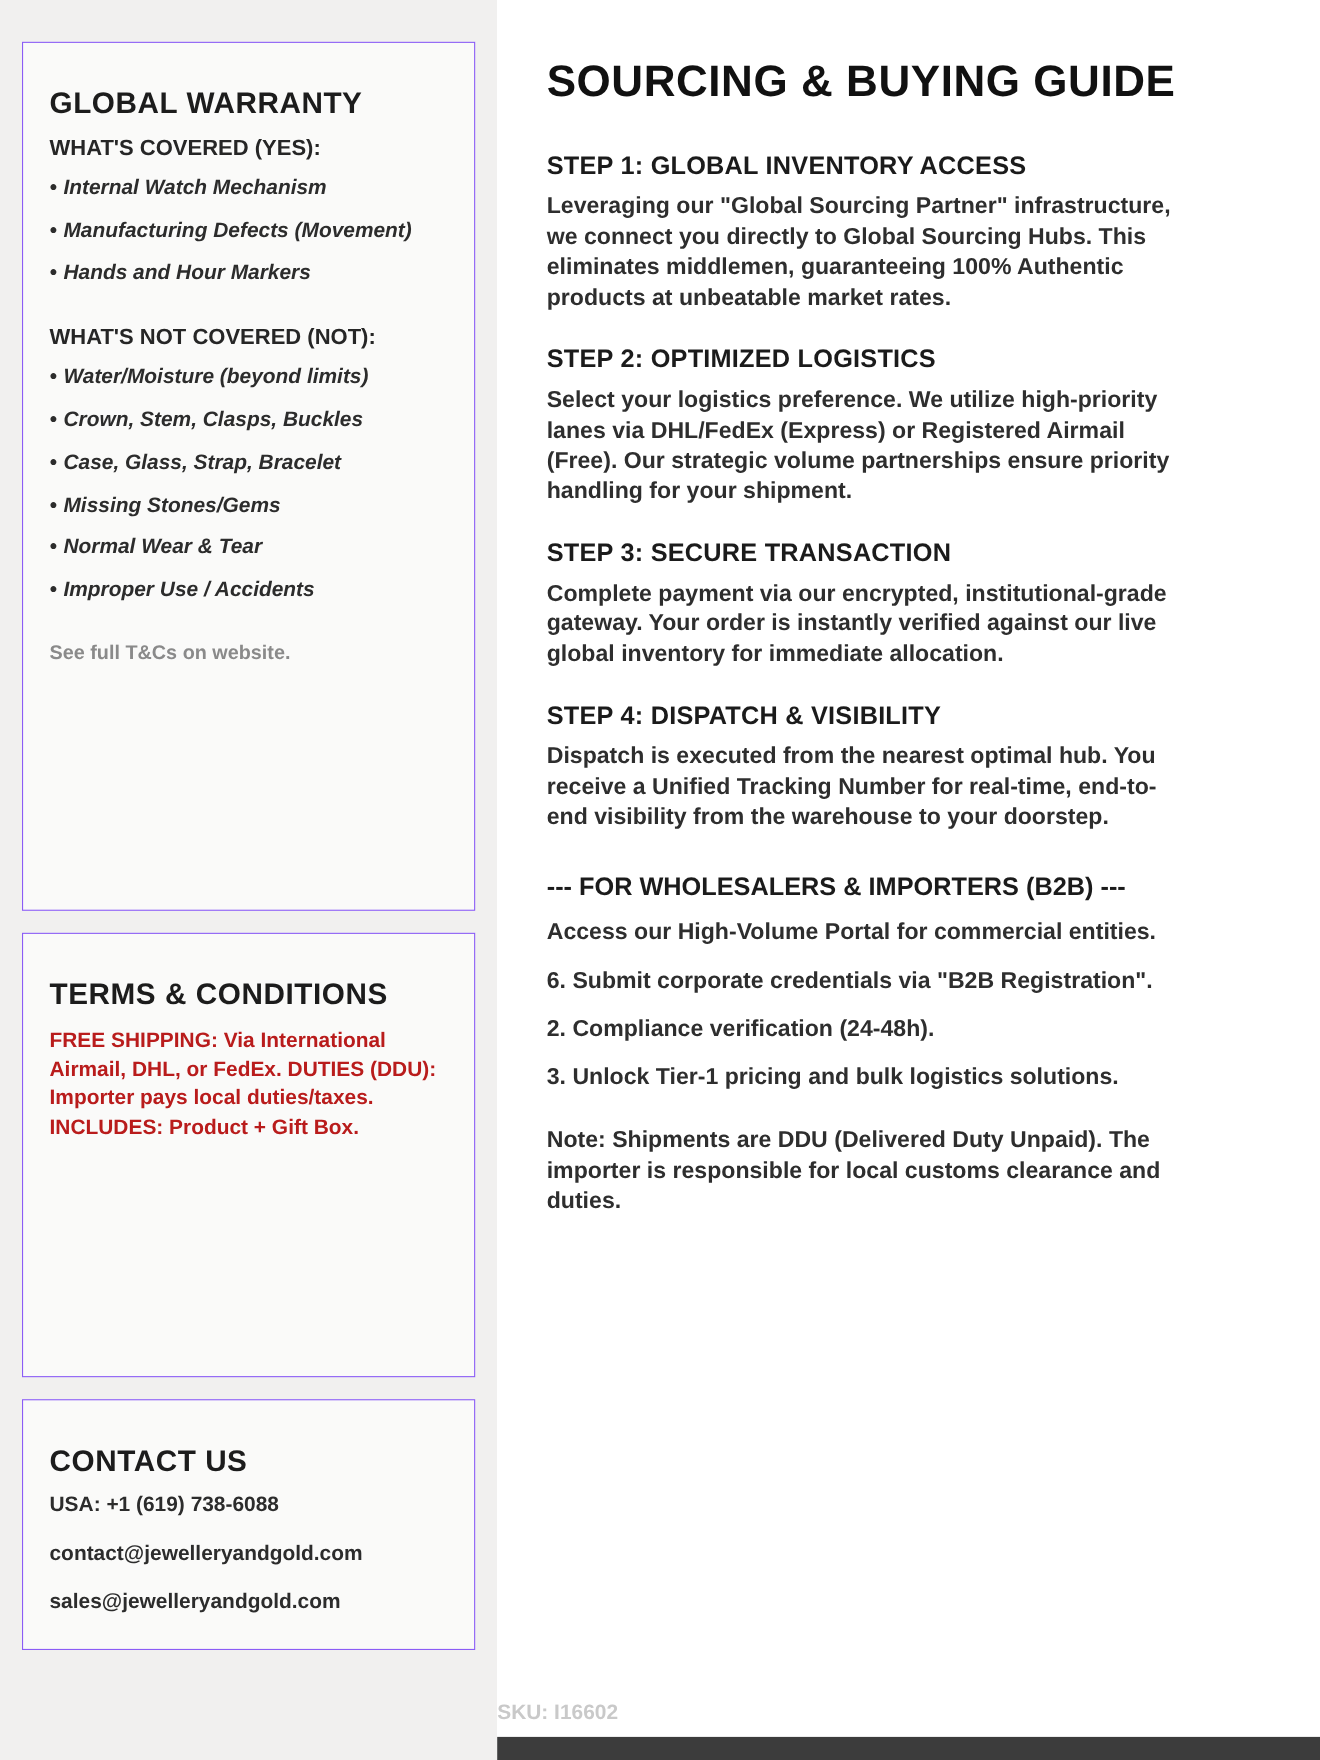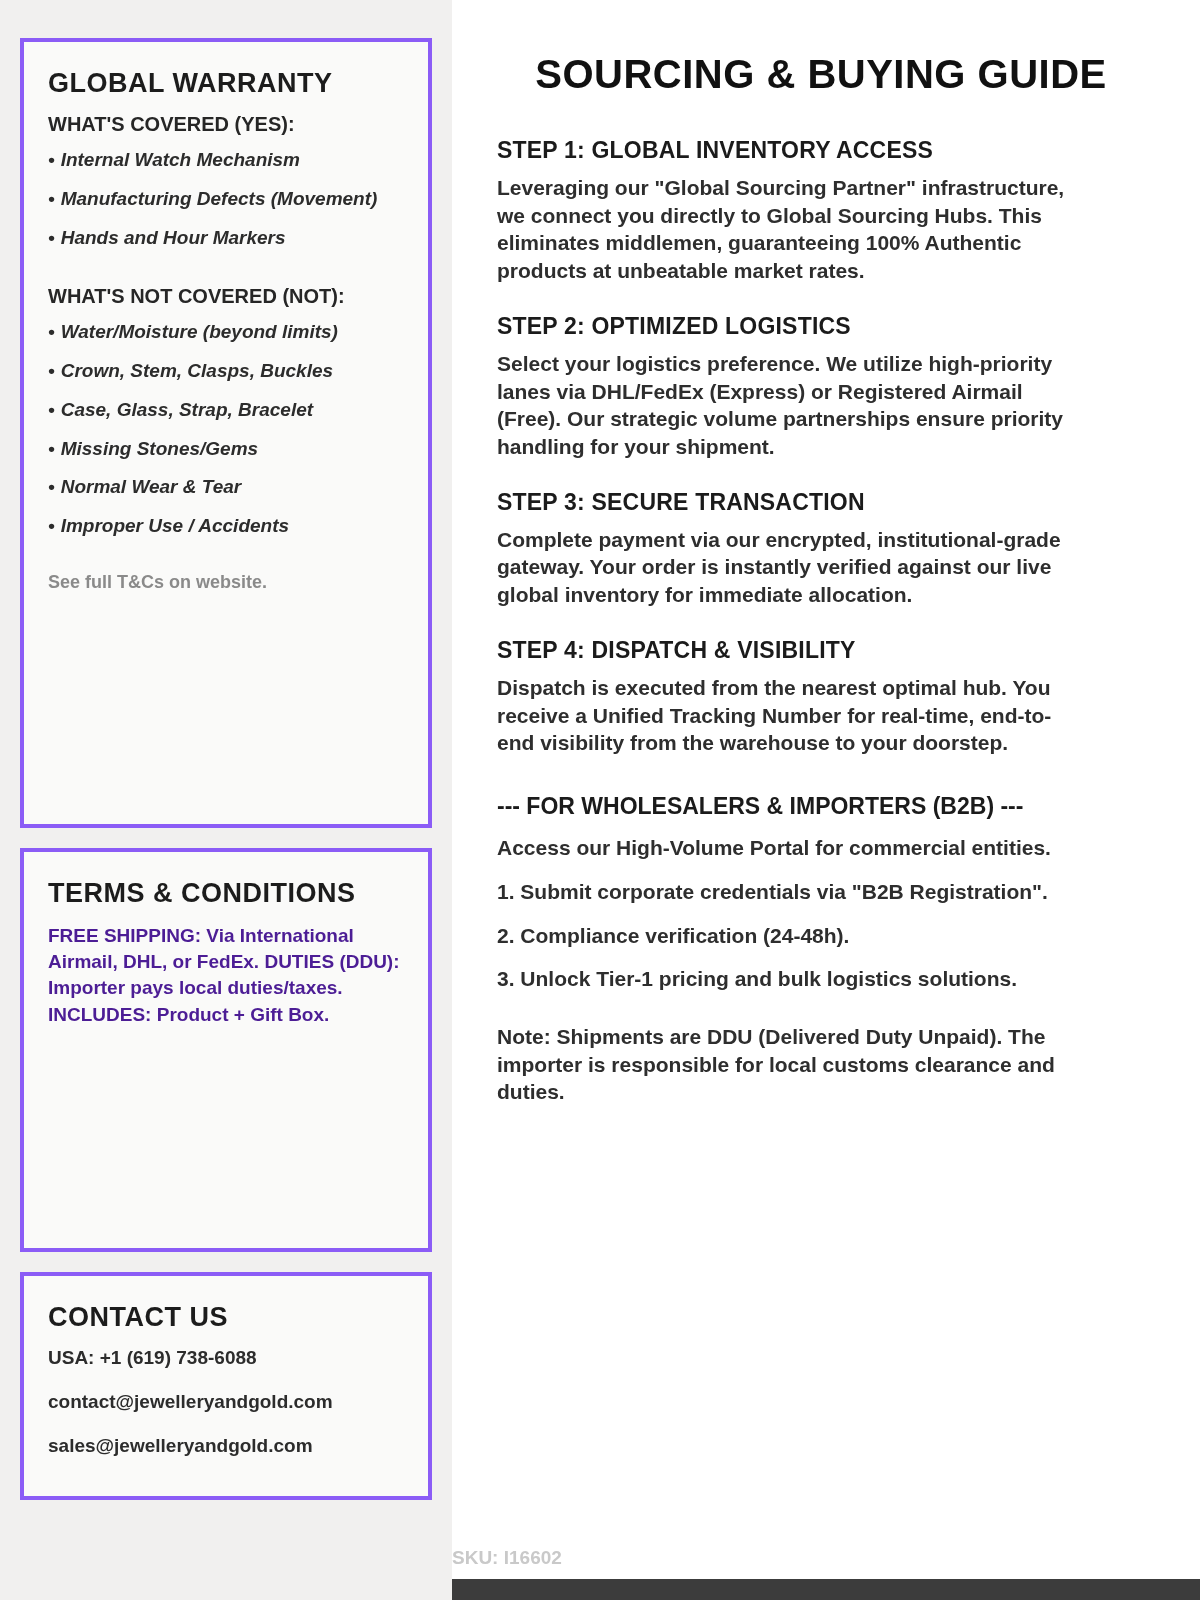--- a/index.html
+++ b/index.html
@@ -13,22 +13,22 @@
 
   
   .sidebar {
     width: 452px; height: 1600px;
     background: #f1f0ef;
     padding: 38px 20px 0 20px;
     flex-shrink: 0;
   }
   .card {
     background: #fafaf9;
-    border: 4px solid #8b5cf6;
-    padding: 26px 24px;
+    border: 1px solid #8b5cf6;
+    padding: 40px 24px;
     margin-bottom: 20px;
   }
   .card-warranty { height: 790px; }
   .card-terms    { height: 404px; }
   .card-contact  { height: 228px; }
   .card h2 {
     font-size: 27px; font-weight: 700; color: #1c1c1c;
     letter-spacing: 0.5px; margin-bottom: 14px;
   }
   .sub-heading {
@@ -39,41 +39,41 @@
   .bullet {
     font-size: 19px; font-weight: 600; color: #2c2c2c;
     margin-bottom: 15px; line-height: 1.25; font-style: italic;
   }
   .bullet .dot { margin-right: 6px; }
   .footnote {
     margin-top: 34px;
     font-size: 18px; font-weight: 600; color: #8a8a8a;
   }
   .terms-body {
-    font-size: 19px; font-weight: 600; color: #4c1d95;
+    font-size: 19px; font-weight: 600; color: #b91c1c;
     line-height: 1.38; white-space: pre-line;
   }
   .contact-line {
     font-size: 19px; font-weight: 700; color: #2c2c2c;
     margin-bottom: 22px;
   }
 
   
   .main {
     flex: 1; height: 1600px;
     background: #ffffff;
     display: flex; flex-direction: column;
   }
   .main-inner {
     flex: 1;
     padding: 52px 55px 0 45px;
   }
   .guide-title {
     font-size: 40px; font-weight: 700; color: #111111;
-    text-align: center; letter-spacing: 0.5px;
+    text-align: left; letter-spacing: 0.5px;
     margin-bottom: 40px;
   }
   .step { margin-bottom: 28px; max-width: 600px; }
   .step-heading {
     font-size: 23px; font-weight: 700; color: #1b1b1b;
     margin-bottom: 10px; letter-spacing: 0.2px;
   }
   .step-body, .para {
     font-size: 21px; font-weight: 600; color: #2e2e2e;
     line-height: 1.32; max-width: 575px;
@@ -156,21 +156,21 @@
       </section>
 
       <section class="step">
         <div class="step-heading">STEP 4: DISPATCH &amp; VISIBILITY</div>
         <p class="step-body">Dispatch is executed from the nearest optimal hub. You receive a Unified Tracking Number for real-time, end-to-end visibility from the warehouse to your doorstep.</p>
       </section>
 
       <section>
         <div class="b2b-heading">--- FOR WHOLESALERS &amp; IMPORTERS (B2B) ---</div>
         <p class="para">Access our High-Volume Portal for commercial entities.</p>
-        <p class="para">1. Submit corporate credentials via "B2B Registration".</p>
+        <p class="para">6. Submit corporate credentials via "B2B Registration".</p>
         <p class="para">2. Compliance verification (24-48h).</p>
         <p class="para">3. Unlock Tier-1 pricing and bulk logistics solutions.</p>
         <p class="para note">Note: Shipments are DDU (Delivered Duty Unpaid). The importer is responsible for local customs clearance and duties.</p>
       </section>
 
     </div>
 
     <div class="sku">SKU: I16602</div>
     <div class="footer-bar"></div>
   </main>

